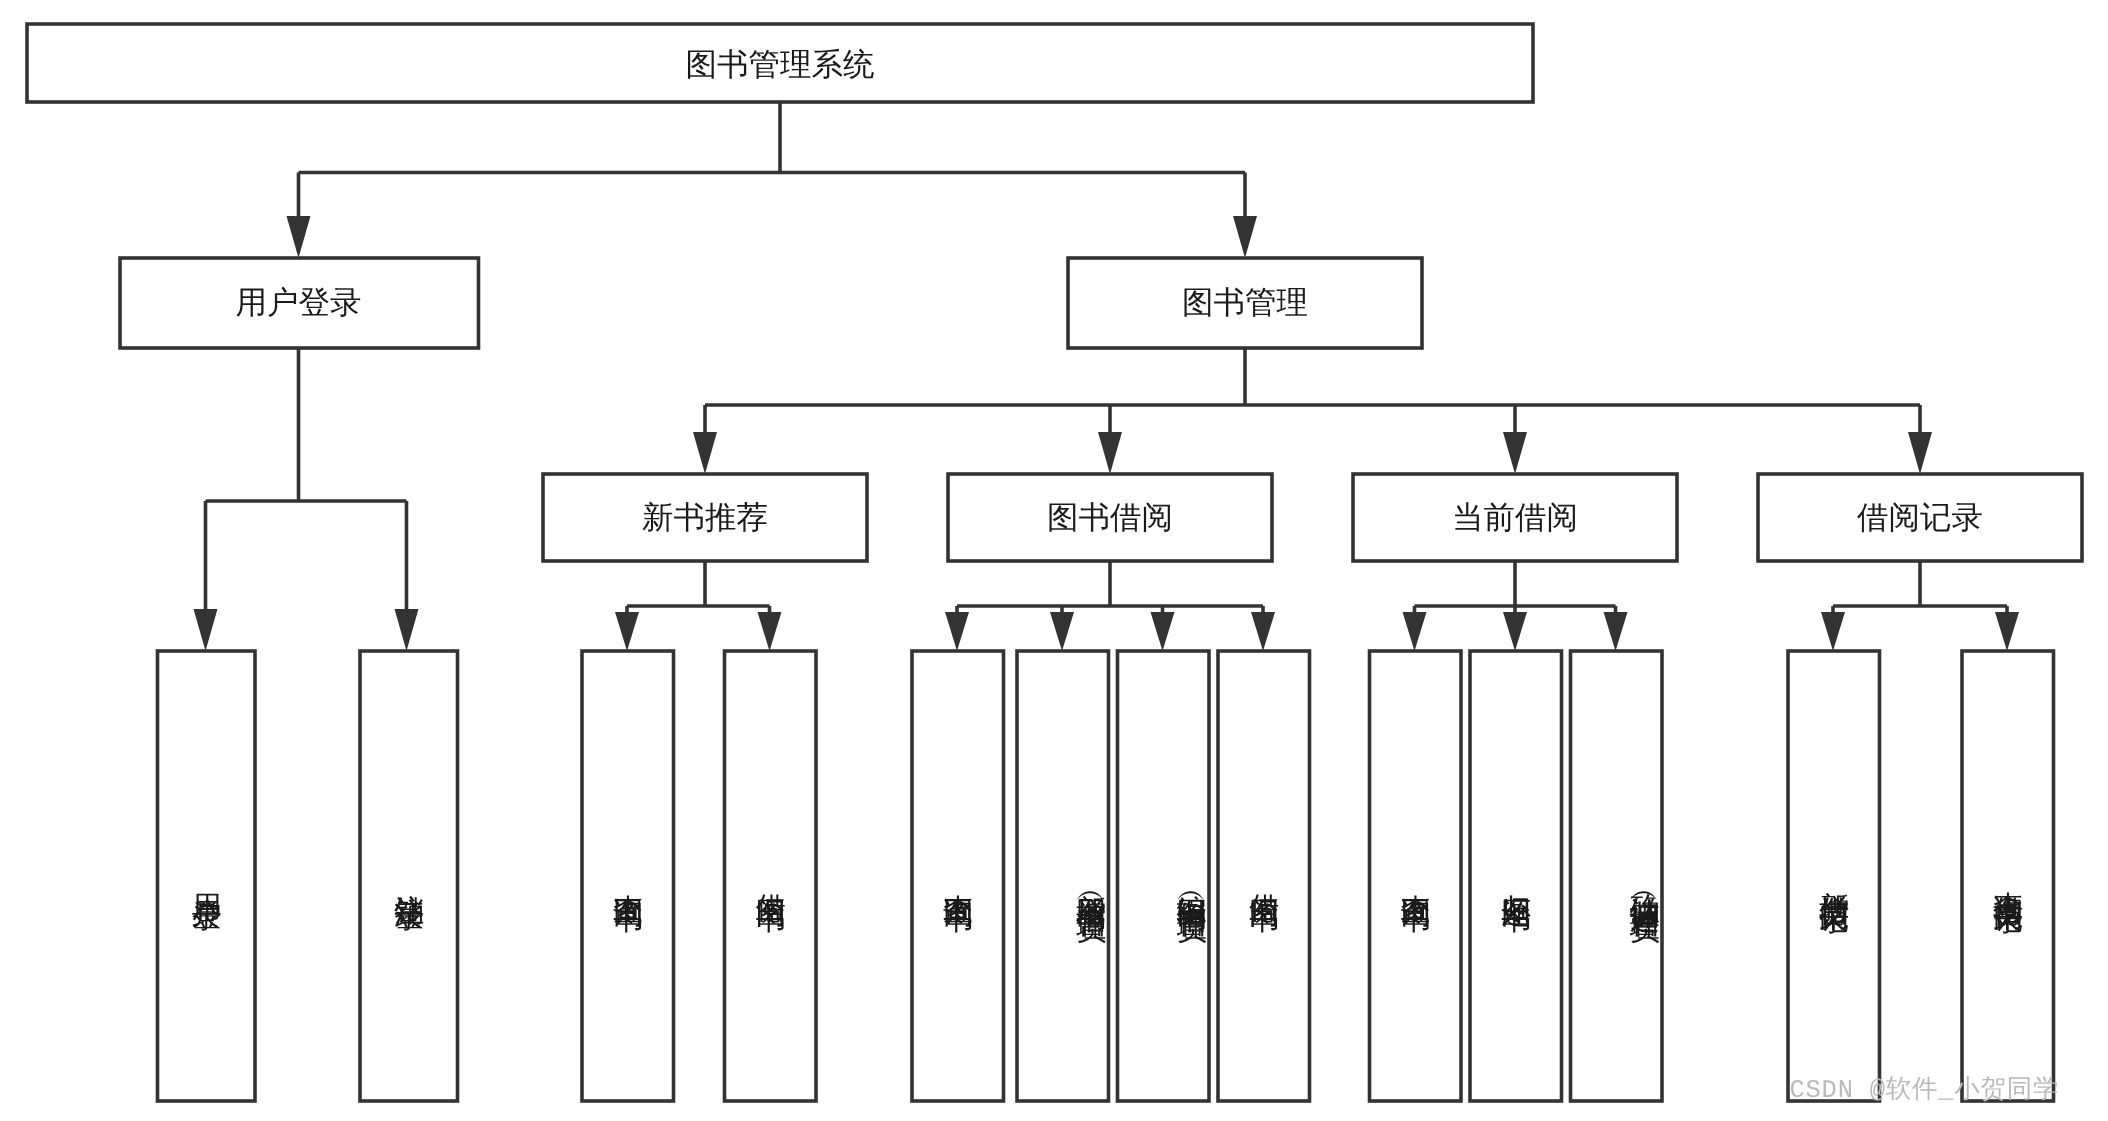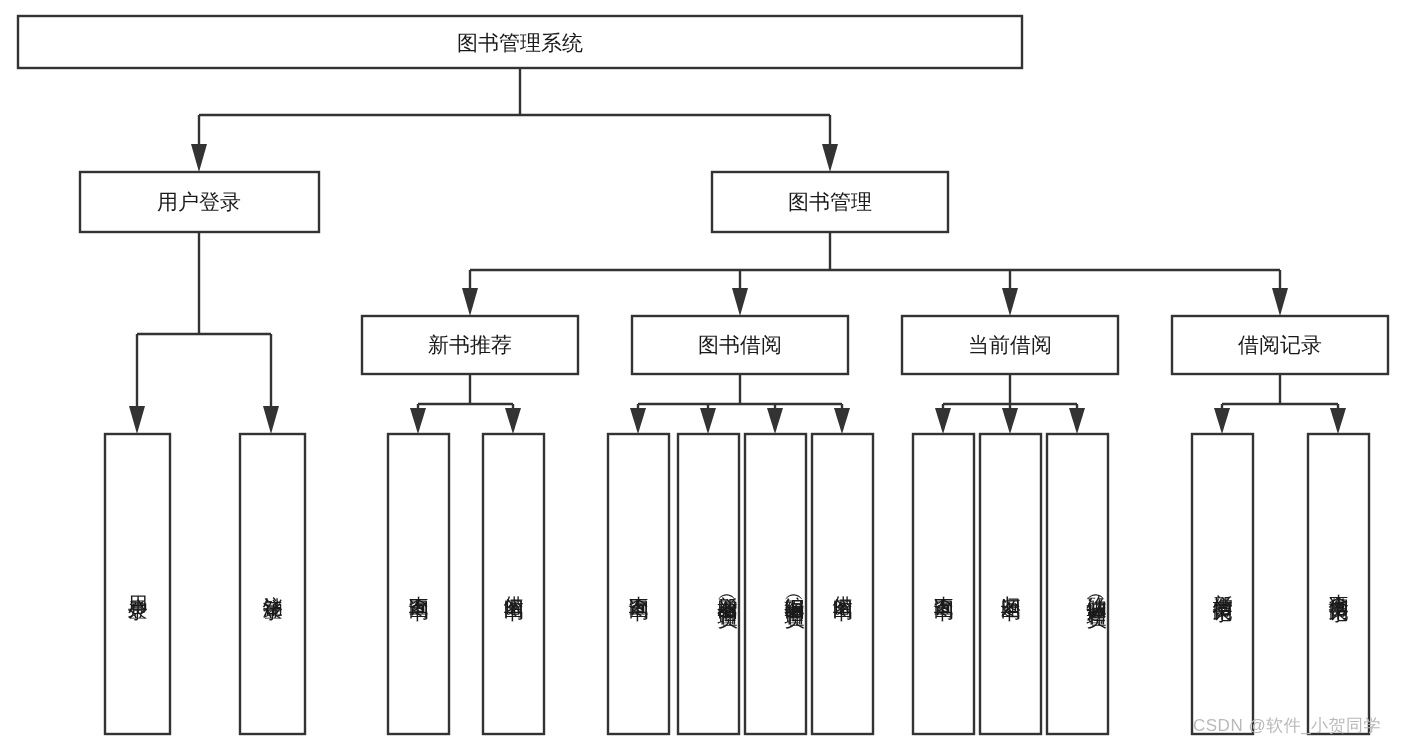--- a/index.html
+++ b/index.html
@@ -60,21 +60,21 @@
     color: #1a1a1a;
     letter-spacing: 2px;
     display: flex;
     align-items: center;
     justify-content: center;
     white-space: nowrap;
     user-select: none;
   }
   .watermark {
     position: absolute;
-    font-family: Liberation Sans, sans-serif;
+    font-family: Liberation Mono, monospace;
     font-size: 17px;
     color: #b9b9b9;
     white-space: nowrap;
     letter-spacing: 0.5px;
   }
 </style>
 </head>
 <body>
 
 <div id="diagram-root">

